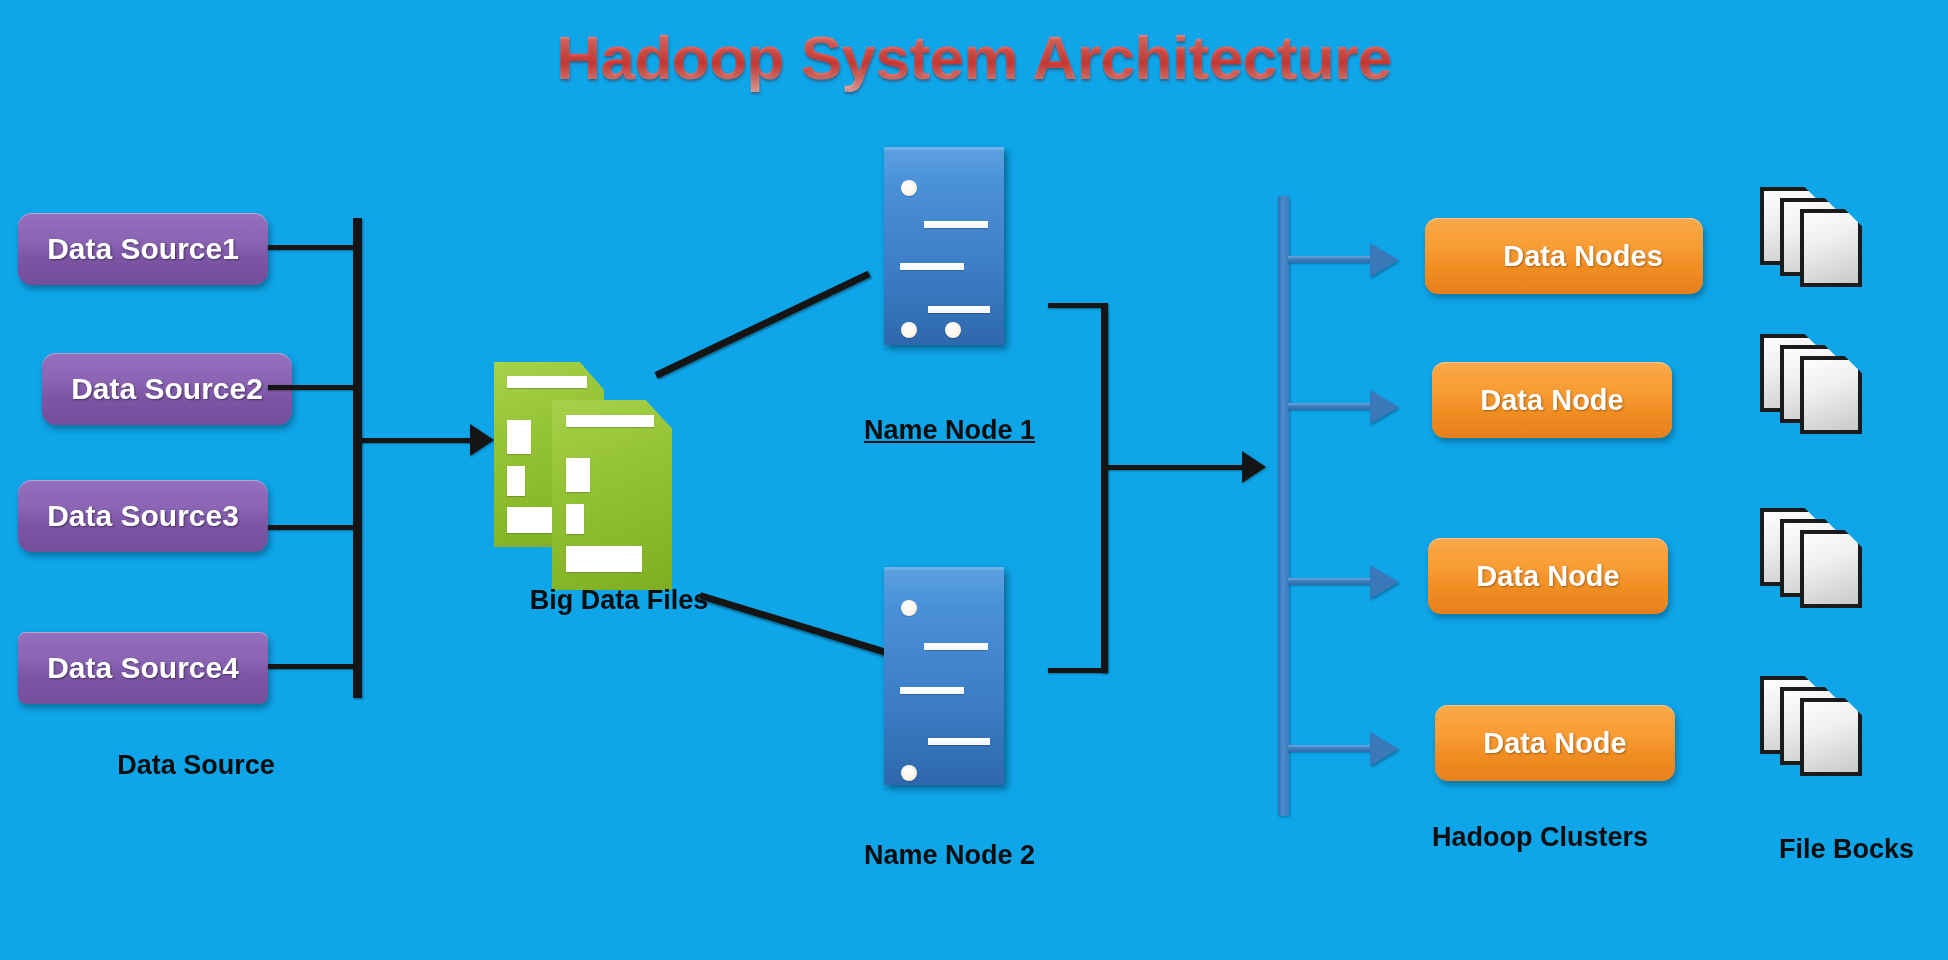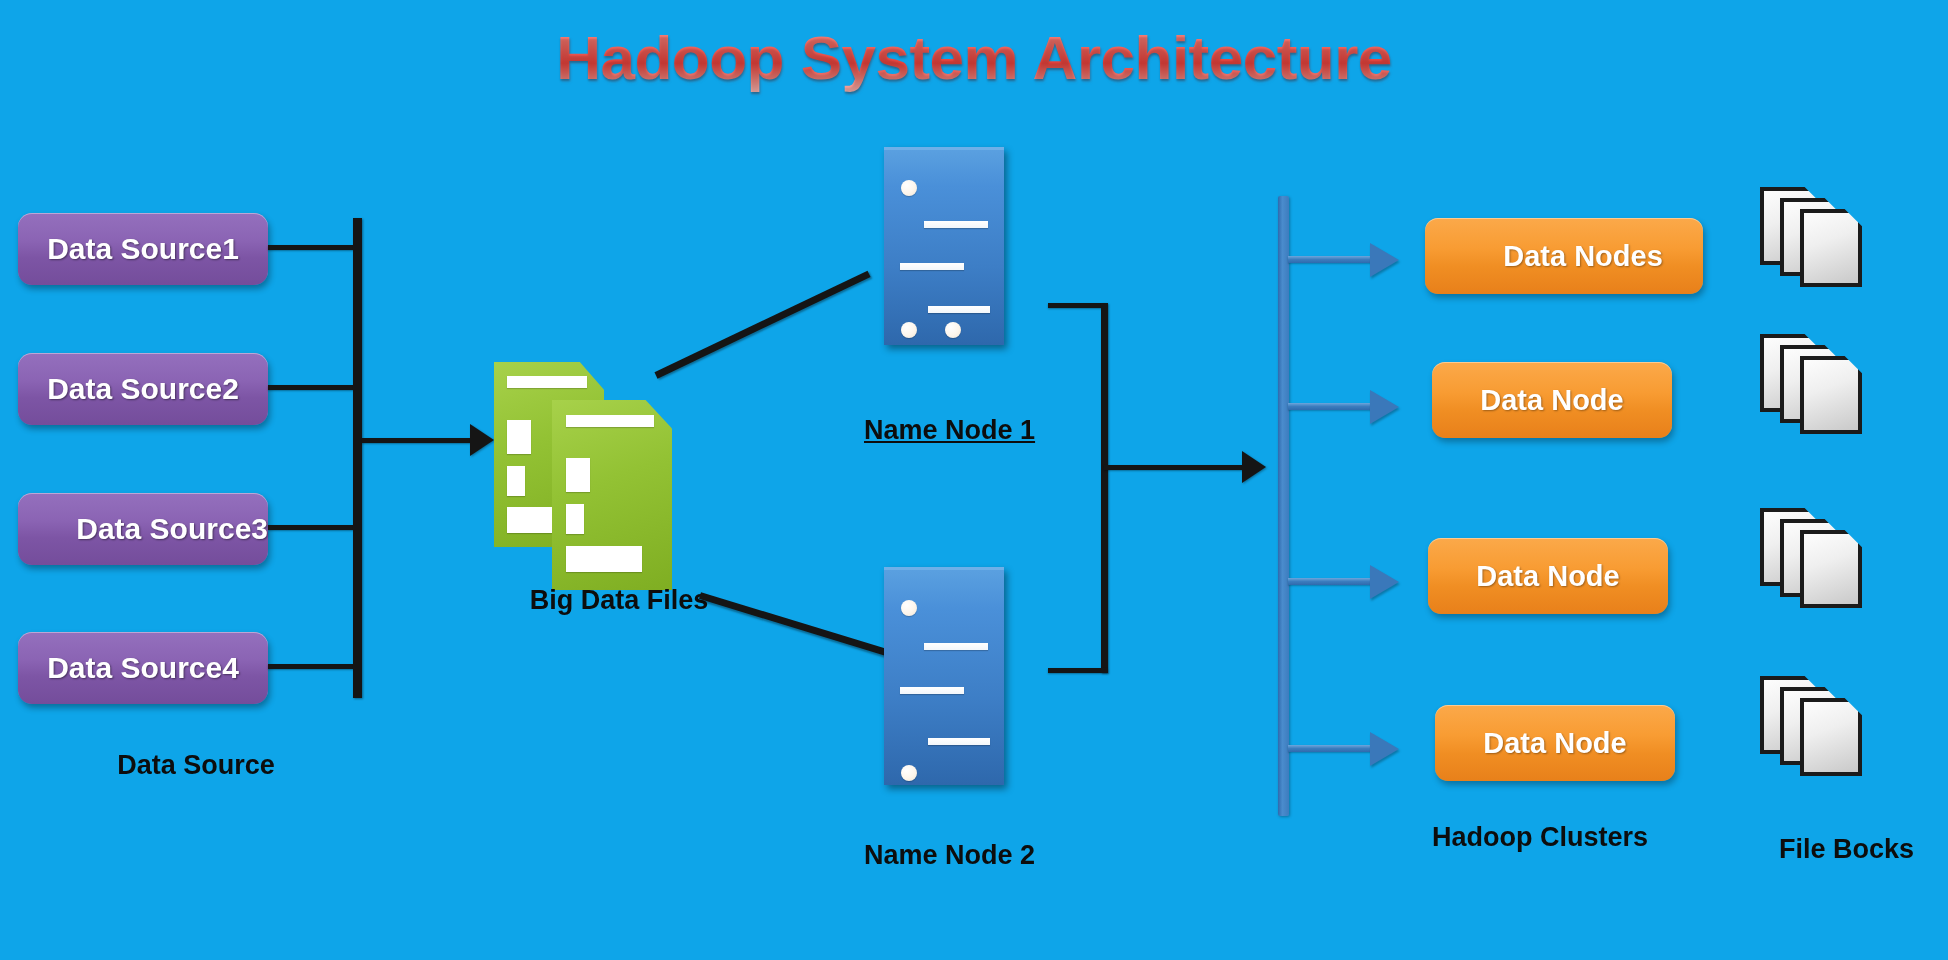--- a/index.html
+++ b/index.html
@@ -216,27 +216,27 @@
 </head>
 <body>
 
 <div id="canvas">
 
   <div id="title">Hadoop System Architecture</div>
 
   <div class="ds-box" style="top:213px;">
     <span>Data Source1</span>
   </div>
-  <div class="ds-box" style="top:353px;">
+  <div class="ds-box" style="top:353px;margin-left:24px;">
     <span>Data Source2</span>
   </div>
-  <div class="ds-box" style="top:493px;justify-content:flex-end;">
+  <div class="ds-box" style="top:480px;">
     <span>Data Source3</span>
   </div>
-  <div class="ds-box" style="top:632px;">
+  <div class="ds-box" style="top:632px;border-radius:8px;">
     <span>Data Source4</span>
   </div>
 
   <div class="blk-h" style="left:268px; top:245px;  width:90px;"></div>
   <div class="blk-h" style="left:268px; top:385px;  width:90px;"></div>
   <div class="blk-h" style="left:268px; top:525px;  width:90px;"></div>
   <div class="blk-h" style="left:268px; top:664px;  width:90px;"></div>
 
   <div class="blk-v" style="left:353px; top:218px; width:9px; height:480px;"></div>
 

